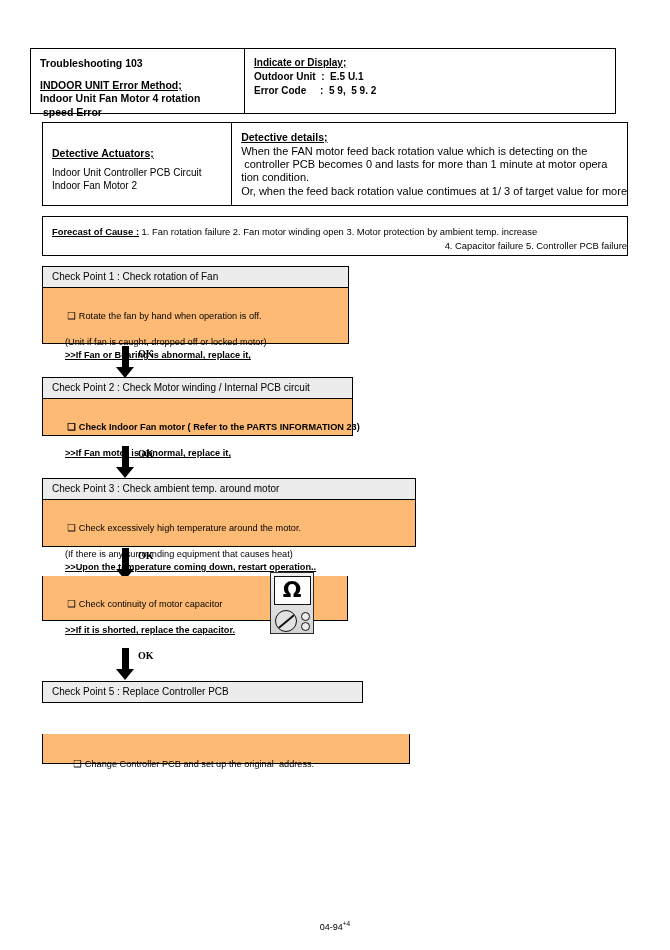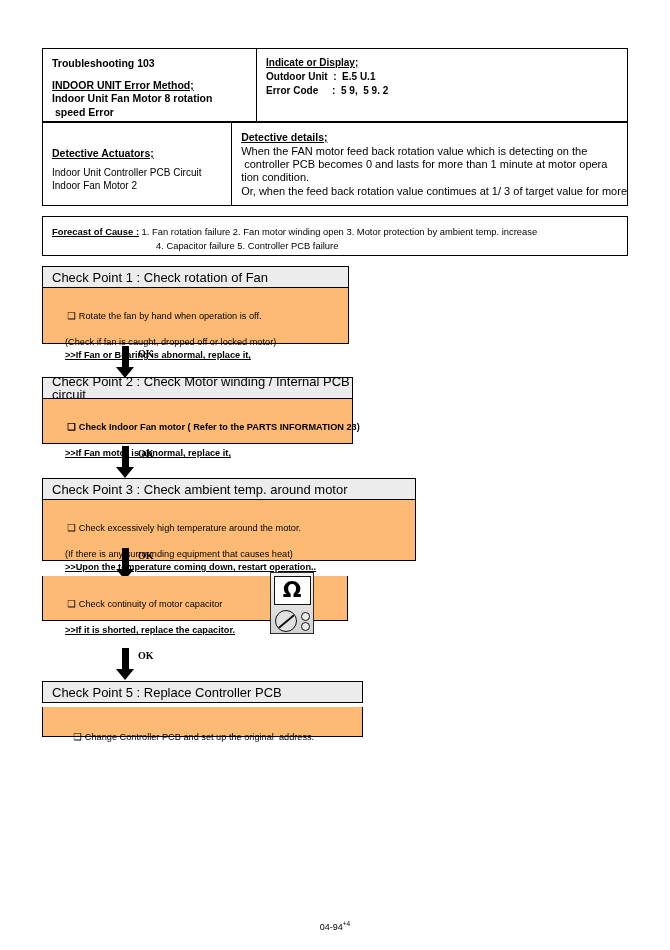--- a/index.html
+++ b/index.html
@@ -110,29 +110,30 @@
     font-size: 9.4px;
     line-height: 14px;
   }
   .fc-label {
     font-weight: bold;
     text-decoration: underline;
   }
   .fc-line2 {
     display: block;
     padding-left: 104px;
+    text-align: right;
   }
 
   
   .cp-head {
     position: absolute;
     border: 1.5px solid #000;
     box-sizing: border-box;
     background: #ececec;
-    font-size: 13px;
+    font-size: 10px;
     line-height: 1;
     display: flex;
     align-items: center;
     padding-left: 9px;
   }
   .cp-body {
     position: absolute;
     border: 1.5px solid #000;
     border-top: none;
     box-sizing: border-box;
@@ -252,27 +253,27 @@
     text-align: center;
     font-size: 9px;
   }
   .footer sup { font-size: 6.5px; }
 </style>
 </head>
 <body>
 
 <div class="page">
 
-  <div class="box" style="left:42px; top:48px; width:586px; height:74px;">
+  <div class="box" style="left:30px; top:48px; width:586px; height:66px;">
     <div class="hdr-row" style="height:100%;">
       <div class="hdr-left">
         <div class="ts-title">Troubleshooting 103</div>
         <div class="ts-method">INDOOR UNIT Error Method;</div>
         <div class="ts-sub">
-          <span>Indoor Unit Fan Motor 8 rotation</span>
+          <span>Indoor Unit Fan Motor 4 rotation</span>
           <span class="ind">speed Error</span>
         </div>
       </div>
       <div class="hdr-right">
         <div class="ind-title">Indicate or Display;</div>
         <div class="kv">Outdoor Unit  :  E.5 U.1</div>
         <div class="kv">Error Code     :  5 9,  5 9. 2</div>
       </div>
     </div>
   </div>
@@ -299,46 +300,46 @@
       <span class="fc-label">Forecast of  Cause :</span><span> 1. Fan rotation failure  2. Fan motor winding open  3. Motor protection by ambient temp. increase</span>
       <span class="fc-line2">4. Capacitor failure  5. Controller PCB failure</span>
     </div>
   </div>
 
   <div class="cp-head" style="left:42px; top:266px; width:307px; height:22px;">Check Point 1 : Check rotation of Fan</div>
   <div class="cp-body" style="left:42px; top:288px; width:307px; height:56px;">
     <div class="cp-line">
       <span class="chk">❑</span><span>Rotate the fan by hand when operation is off.</span>
     </div>
-    <div class="cp-line" style="padding-left:13px;">(Check if fan is caught, dropped off or locked motor)</div>
+    <div class="cp-line" style="padding-left:13px;">(Unit if fan is caught, dropped off or locked motor)</div>
     <div class="cp-line u" style="padding-left:13px;">&gt;&gt;If Fan or Bearing is abnormal, replace it,</div>
   </div>
 
   <div class="arrow" style="left:114px; top:346px; height:32px;">
     <div class="shaft" style="height:22px;"></div>
     <div class="head" style="top:21px;"></div>
     <div class="ok">OK</div>
   </div>
 
   <div class="cp-head" style="left:42px; top:377px; width:311px; height:22px;">Check Point 2 : Check Motor winding / Internal PCB circuit</div>
-  <div class="cp-body" style="left:42px; top:399px; width:311px; height:45px;">
+  <div class="cp-body" style="left:42px; top:399px; width:311px; height:37px;">
     <div class="cp-line b">
       <span class="chk">❑</span><span>Check Indoor Fan motor ( Refer to the PARTS INFORMATION 23)</span>
     </div>
     <div class="cp-line u" style="padding-left:13px;">&gt;&gt;If Fan motor is abnormal, replace it,</div>
   </div>
 
   <div class="arrow" style="left:114px; top:446px; height:32px;">
     <div class="shaft" style="height:22px;"></div>
     <div class="head" style="top:21px;"></div>
     <div class="ok">OK</div>
   </div>
 
   <div class="cp-head" style="left:42px; top:478px; width:374px; height:22px;">Check Point 3 : Check ambient temp. around motor</div>
-  <div class="cp-body" style="left:42px; top:500px; width:374px; height:61px;">
+  <div class="cp-body" style="left:42px; top:500px; width:374px; height:47px;">
     <div class="cp-line">
       <span class="chk">❑</span><span>Check excessively high temperature around the motor.</span>
     </div>
     <div class="cp-line" style="padding-left:13px;">(If there is any surrounding equipment that causes heat)</div>
     <div class="cp-line u" style="padding-left:13px;">&gt;&gt;Upon the temperature coming down, restart operation..</div>
   </div>
 
   <div class="arrow" style="left:114px; top:548px; height:32px;">
     <div class="shaft" style="height:22px;"></div>
     <div class="head" style="top:21px;"></div>
@@ -362,21 +363,21 @@
     <div class="jack j2"></div>
   </div>
 
   <div class="arrow" style="left:114px; top:648px; height:32px;">
     <div class="shaft" style="height:22px;"></div>
     <div class="head" style="top:21px;"></div>
     <div class="ok">OK</div>
   </div>
 
   <div class="cp-head" style="left:42px; top:681px; width:321px; height:22px;">Check Point 5 : Replace Controller PCB</div>
-  <div class="cp-body" style="left:42px; top:707px; width:321px; height:30px; padding-top:10px;">
+  <div class="cp-body" style="left:42px; top:734px; width:368px; height:30px; padding-top:10px;">
     <div class="cp-line" style="padding-left:6px;">
       <span class="chk">❑</span><span>Change Controller PCB and set up the original  address.</span>
     </div>
   </div>
 
   <div class="footer">
     <span>04-94</span><sup>+4</sup>
   </div>
 
 </div>

